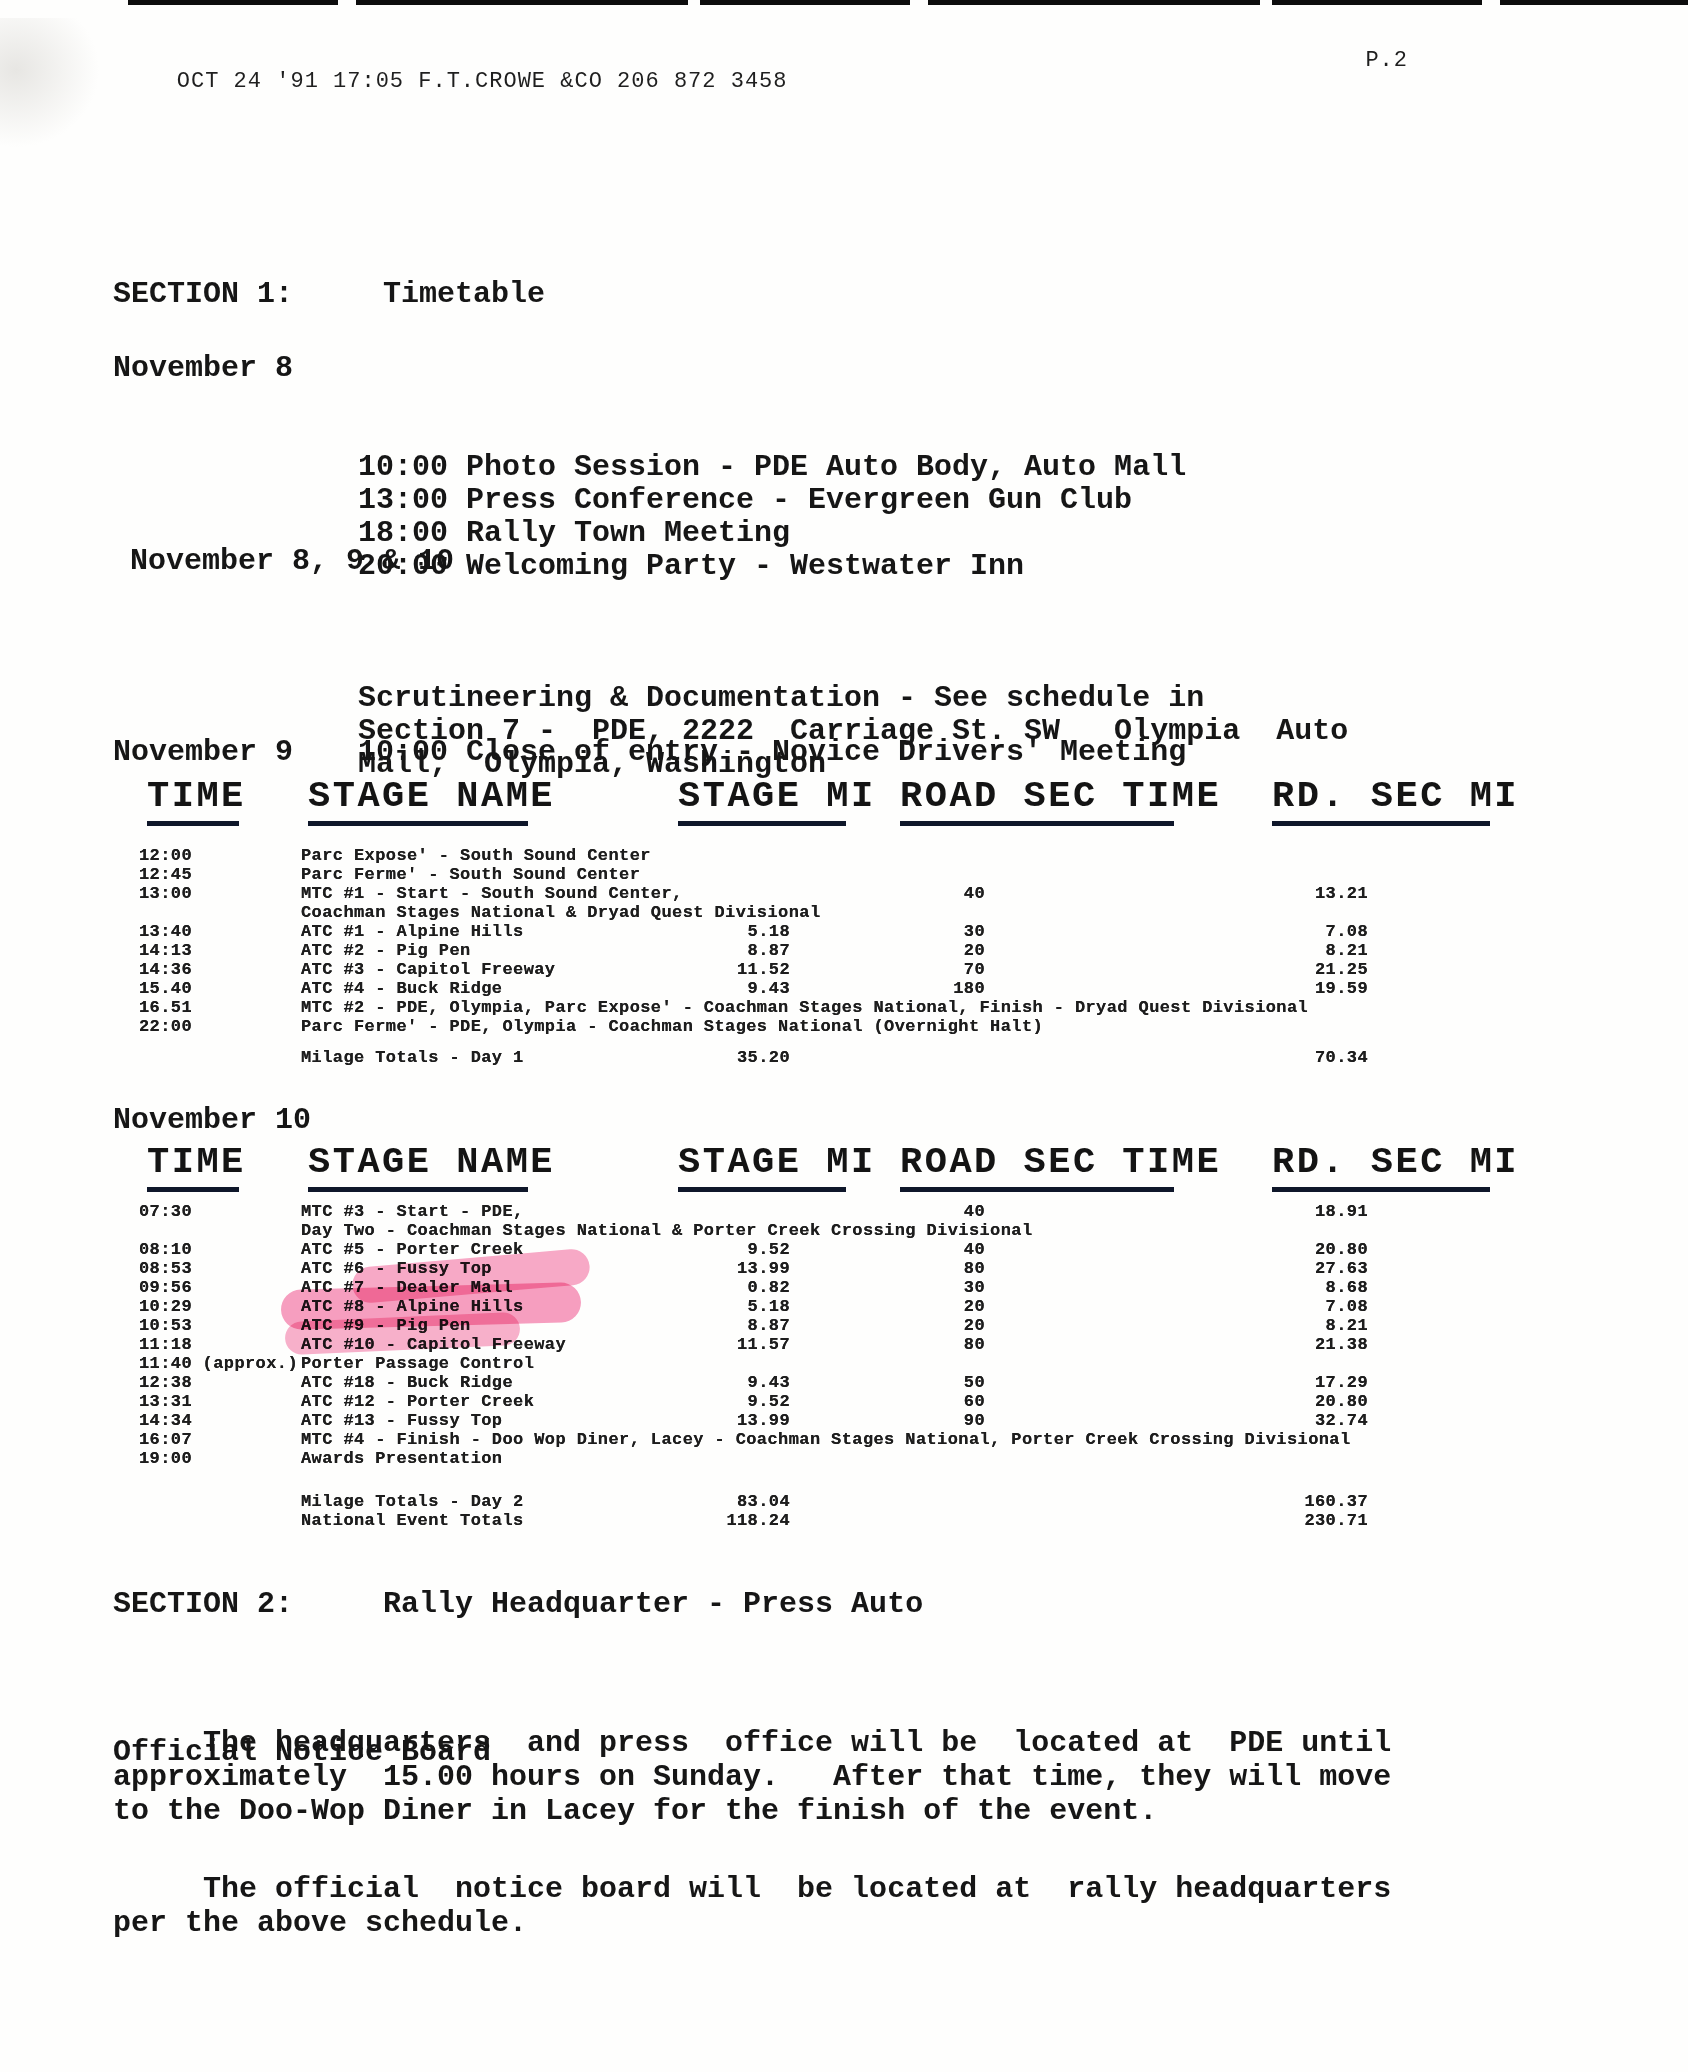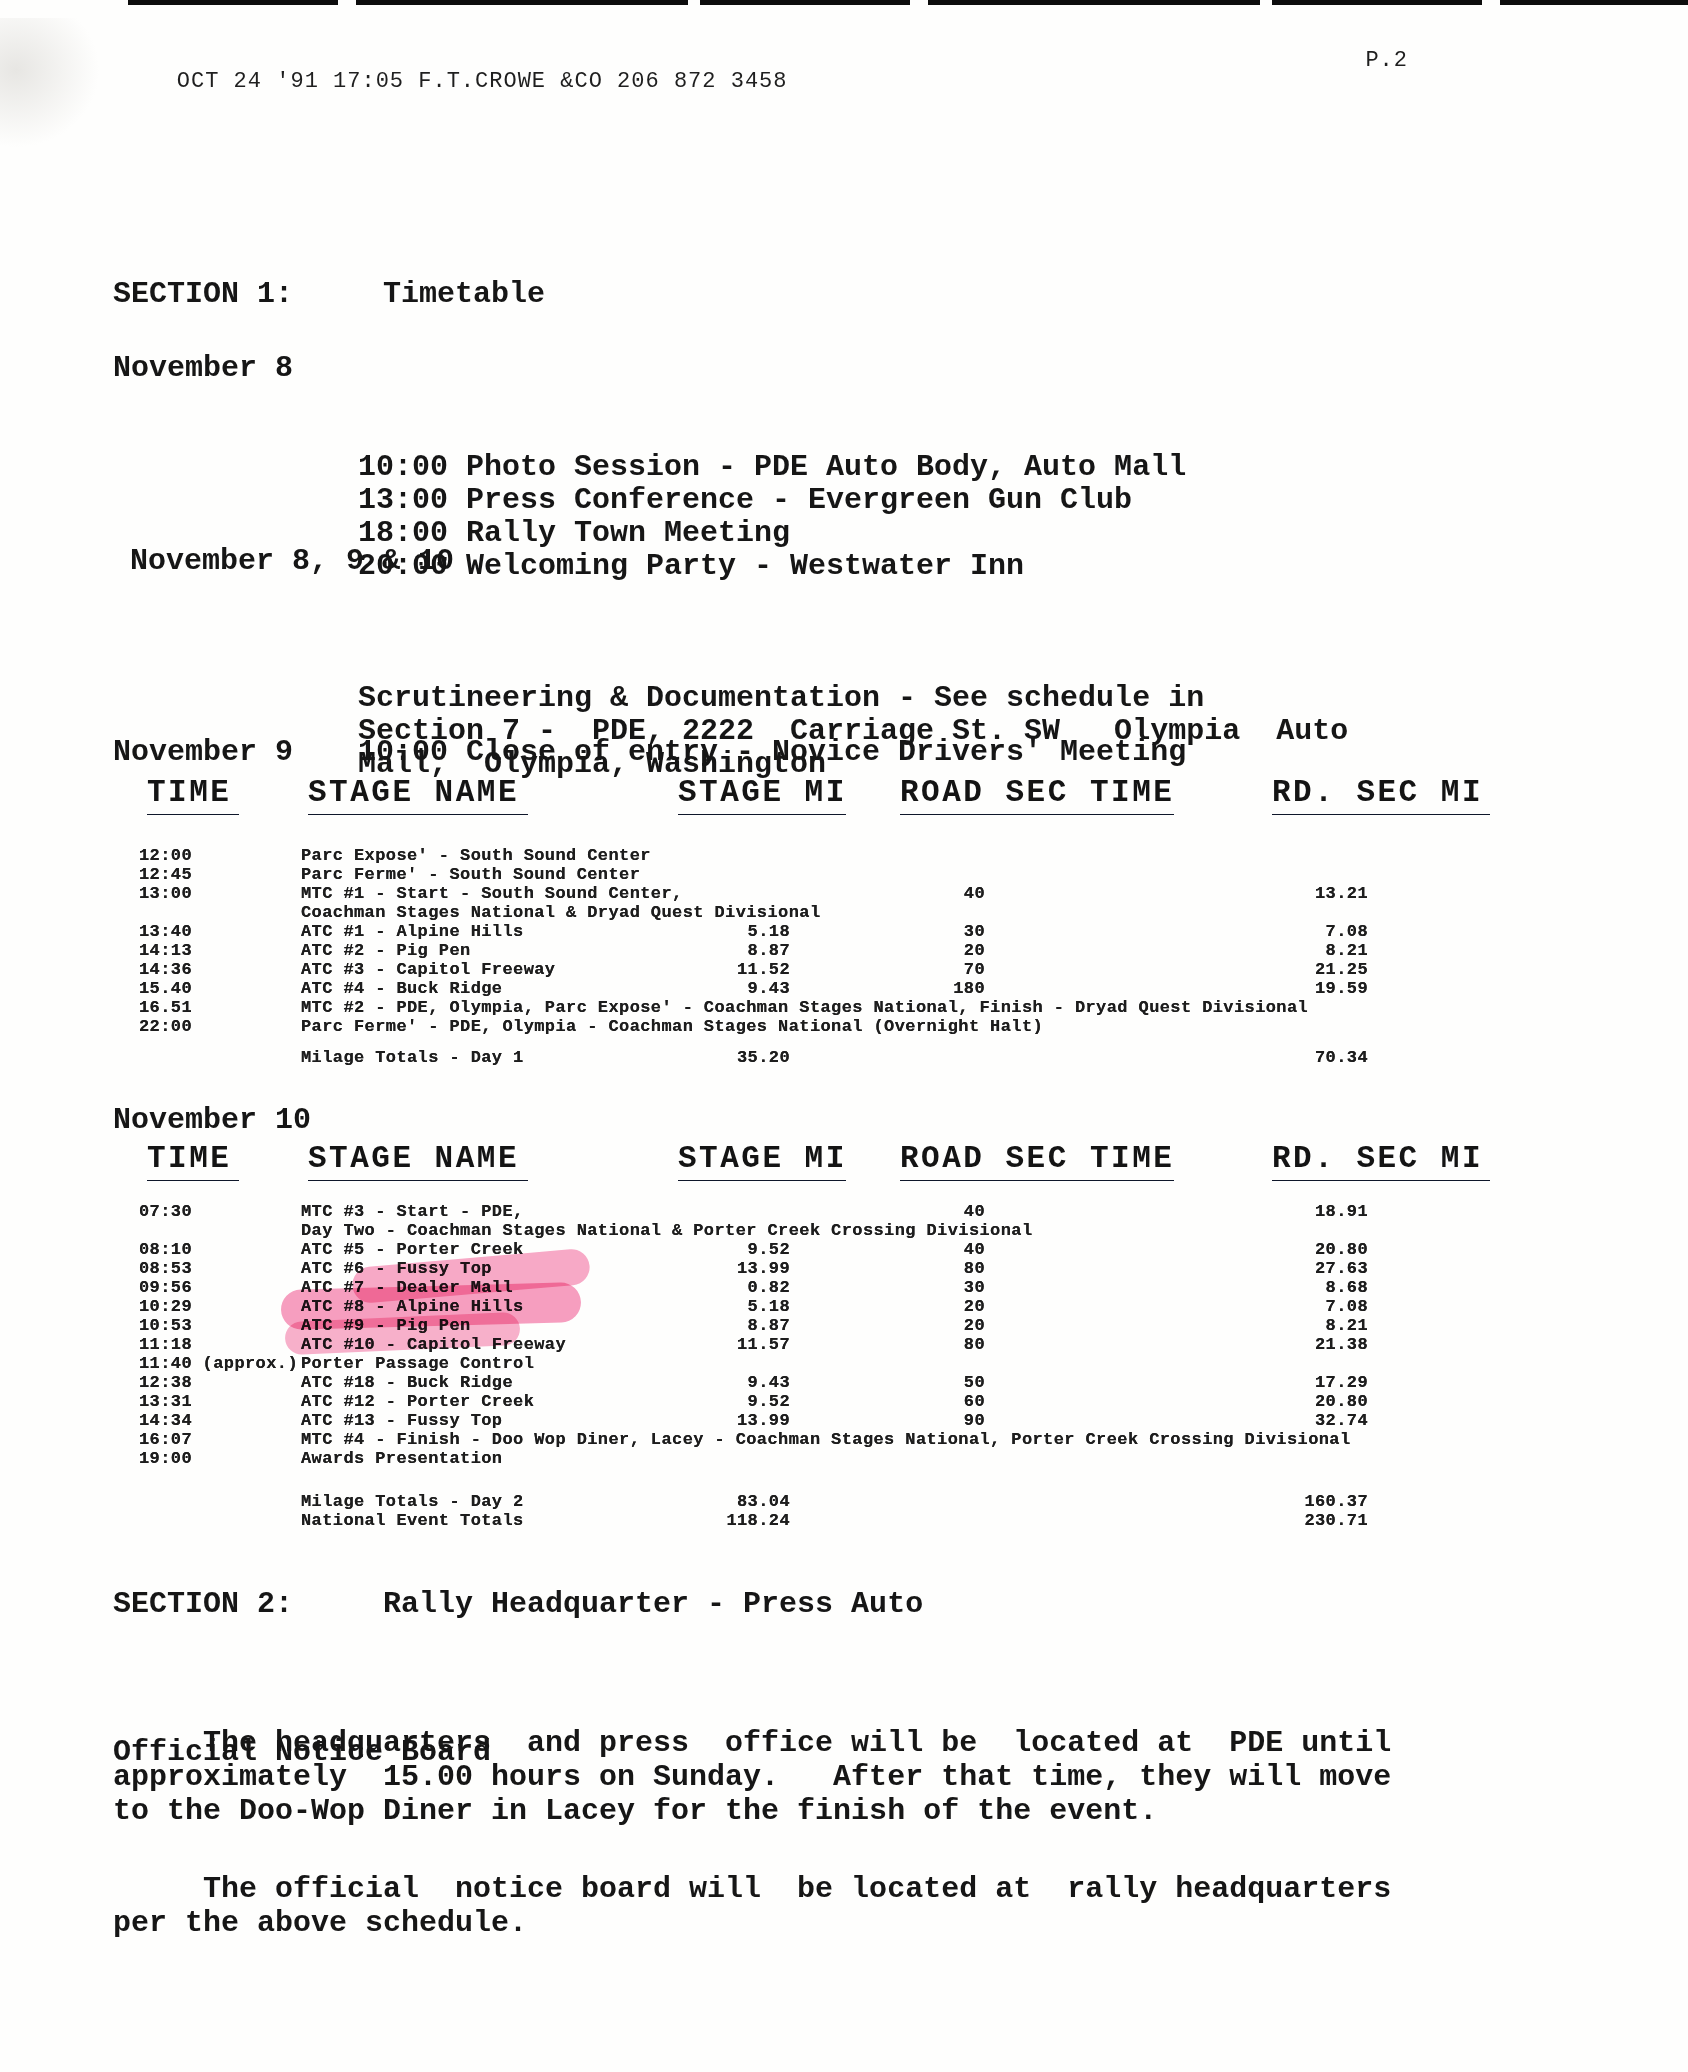--- a/index.html
+++ b/index.html
@@ -25,22 +25,22 @@
   .fax-header{position:absolute;top:44px;left:120px;right:80px;height:30px;
     font-size:22px;font-weight:400;color:#1f1f1f;letter-spacing:1px;white-space:pre;}
   .fax-header .right{position:absolute;right:200px;top:4px;margin-left:25px;}
   
   .tw{position:absolute;font-size:30px;font-weight:700;color:#161616;white-space:pre;line-height:33px;}
   .tw-list div{white-space:pre;}
   
   .thead{position:absolute;left:0;width:100%;height:50px;}
   .thead span{
     position:absolute;top:0;display:inline-block;
-    font-size:31px;font-weight:700;letter-spacing:2.5px;white-space:pre;
-    border-bottom:1px solid #0f172a;padding-bottom:4px;color:#141414;
+    font-size:37px;font-weight:700;letter-spacing:2.5px;white-space:pre;
+    border-bottom:5px solid #0f172a;padding-bottom:4px;color:#141414;
   }
   .thead span:nth-of-type(1){left:147px;width:92px;}
   .thead span:nth-of-type(2){left:308px;width:220px;}
   .thead span:nth-of-type(3){left:678px;width:168px;}
   .thead span:nth-of-type(4){left:900px;width:274px;}
   .thead span:nth-of-type(5){left:1272px;width:218px;}
   
   .rows{position:absolute;left:0;width:100%;}
   .trow{position:relative;height:19px;}
   .trow span{position:absolute;top:0;font-size:17px;font-weight:700;

